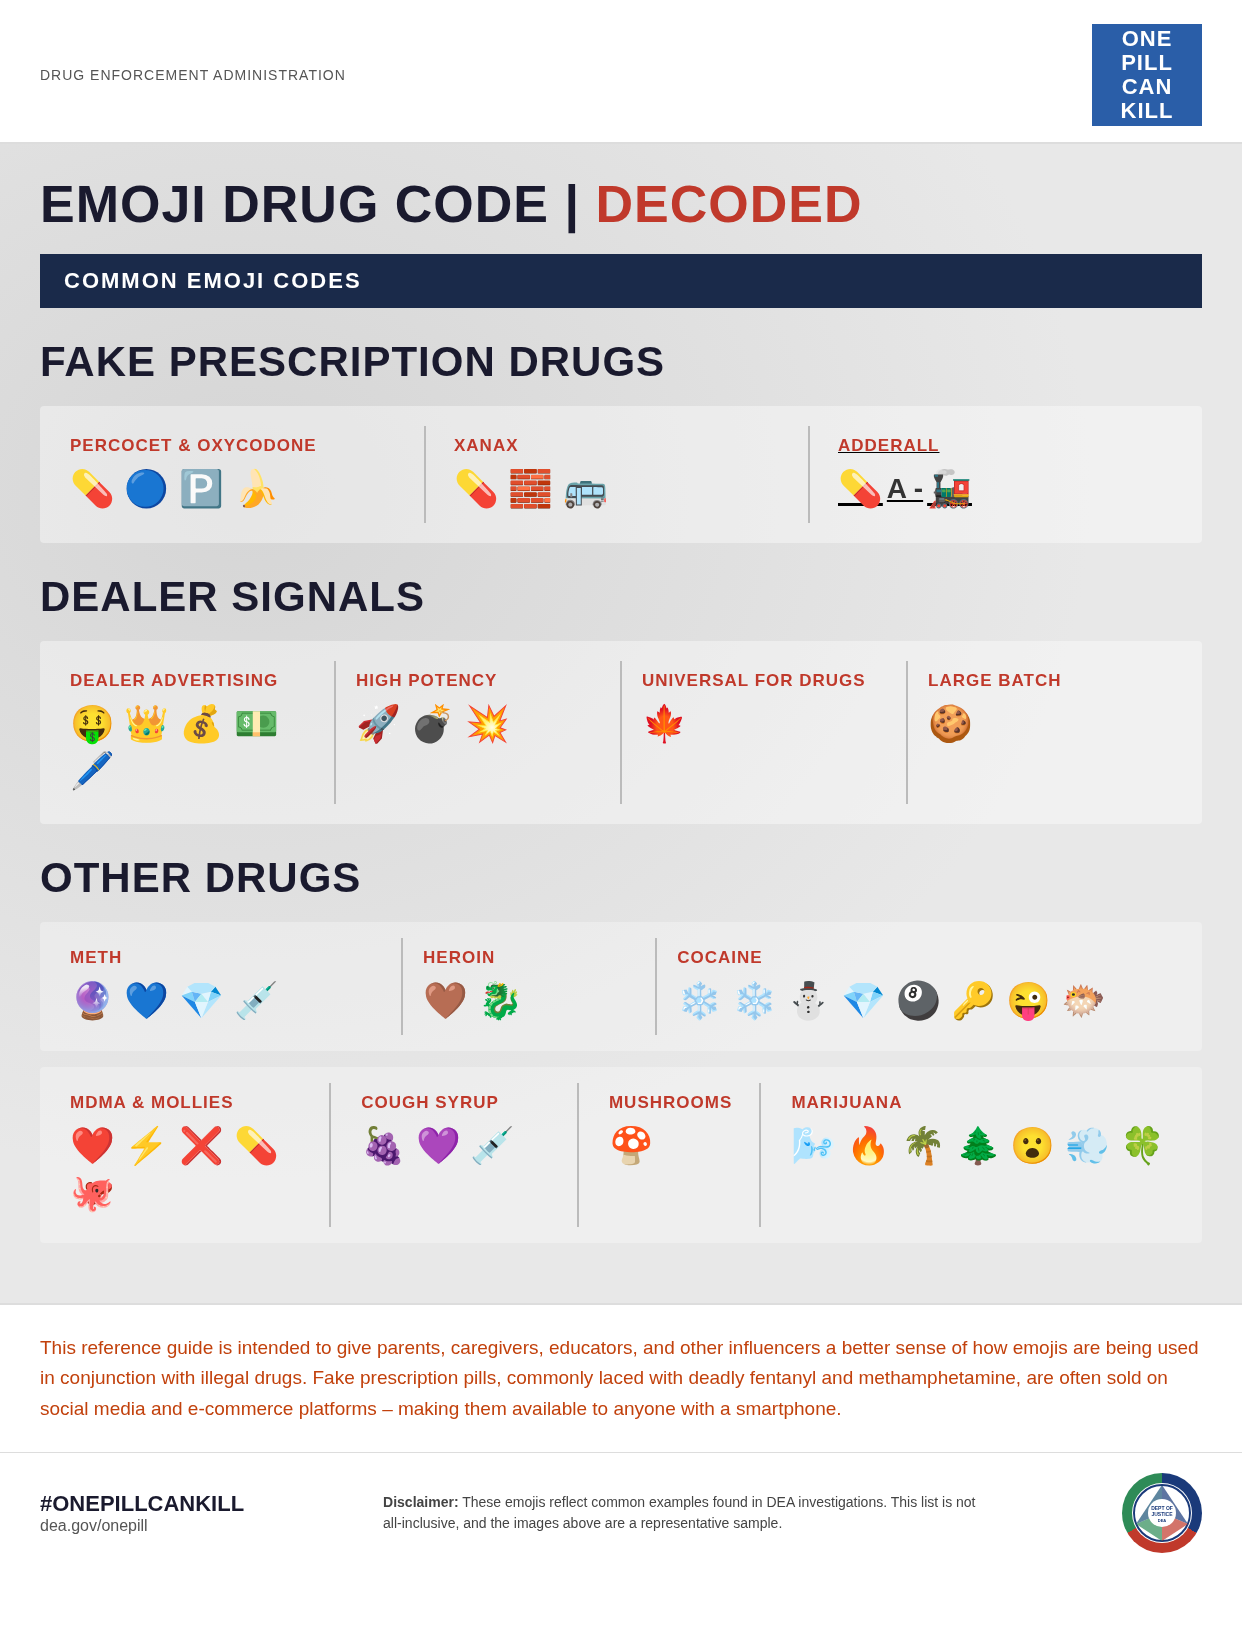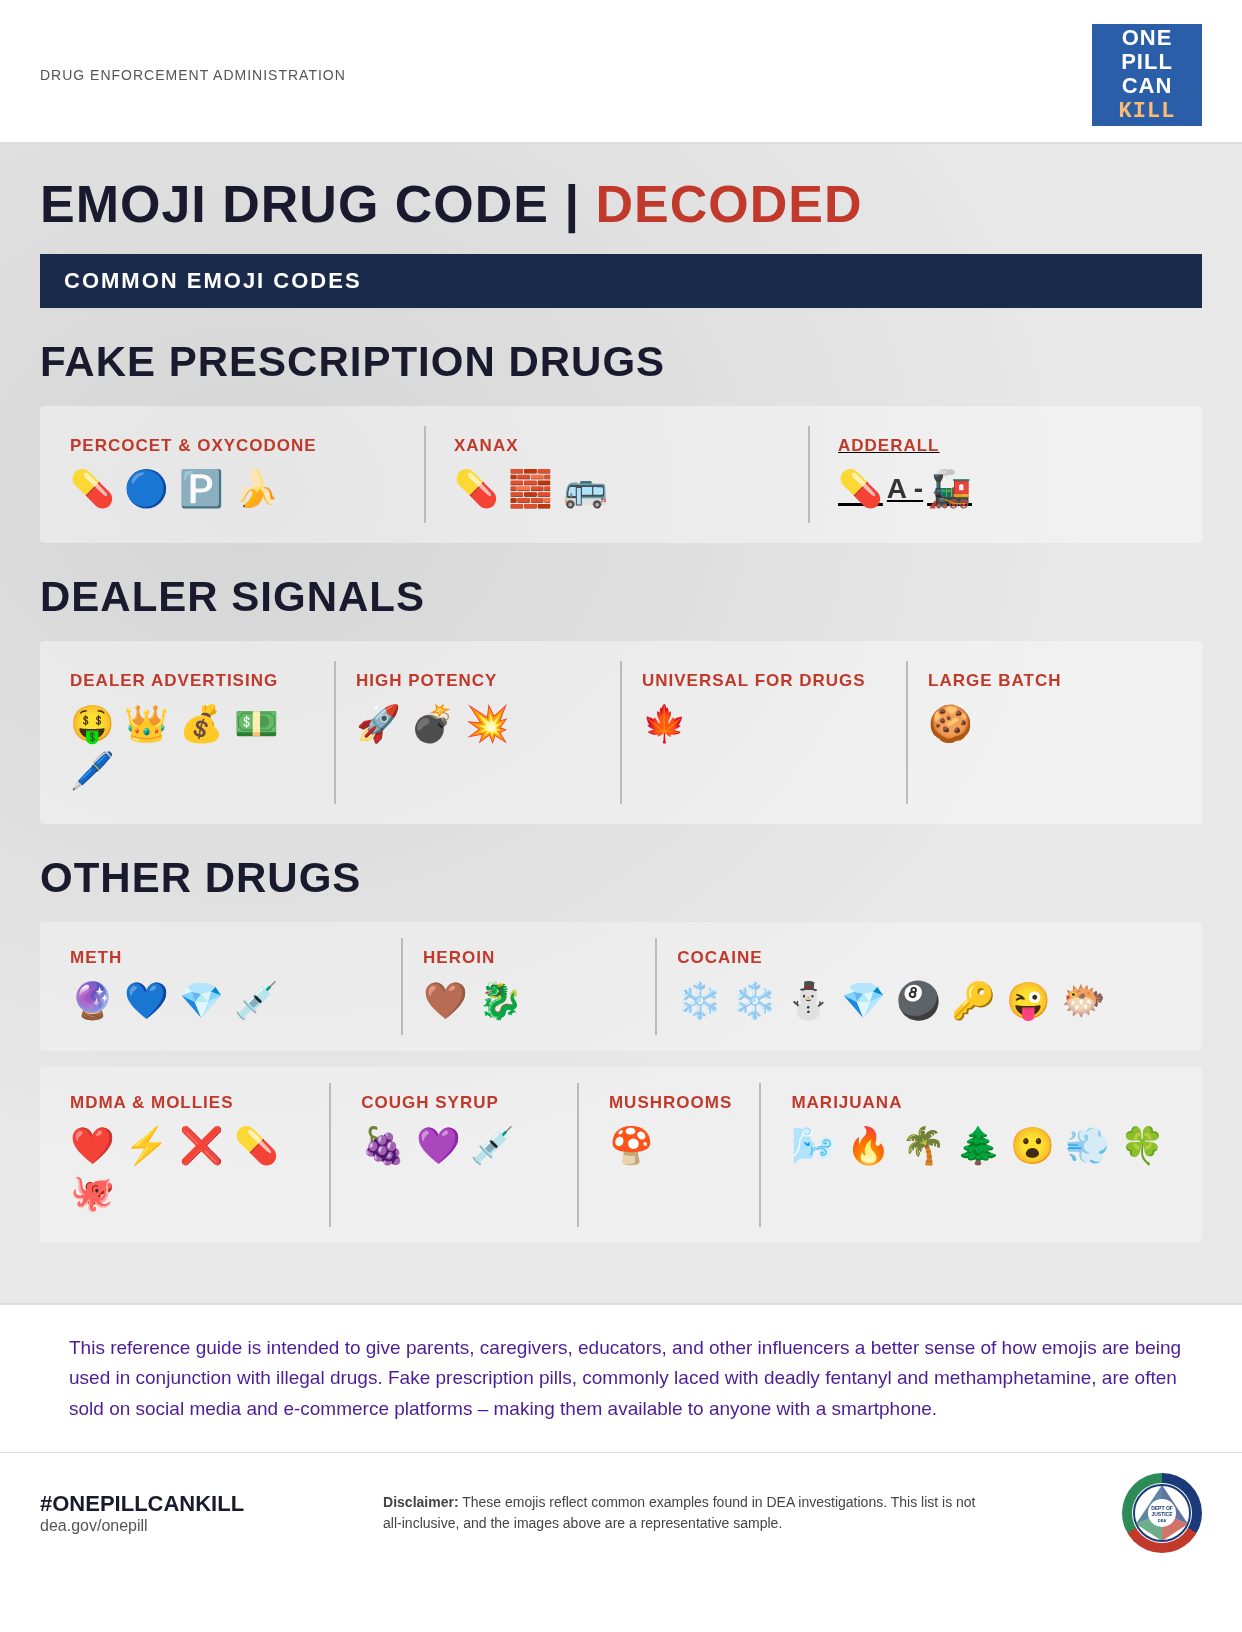--- a/index.html
+++ b/index.html
@@ -186,23 +186,22 @@
 
     .disclaimer-section {
       background: #fff;
       padding: 28px 40px;
       border-top: 2px solid #ddd;
     }
 
     .disclaimer-text {
       font-size: 19px;
       line-height: 1.6;
-      color: #4c1d95;
+      color: #c2410c;
       font-weight: 500;
-      margin-left: 29px;
     }
 
     .footer {
       background: #fff;
       padding: 20px 40px;
       border-top: 1px solid #ddd;
       display: flex;
       align-items: center;
       justify-content: space-between;
     }
@@ -258,21 +257,21 @@
 </head>
 <body>
 
 <div class="header">
   <span class="header-agency">DRUG ENFORCEMENT ADMINISTRATION</span>
   <div class="logo-box">
     <div class="logo-text">
       <span>ONE</span><br>
       <span>PILL</span><br>
       <span>CAN</span><br>
-      <span style="color:#fdba74;font-family:Liberation Mono, monospace;">KILL</span>
+      <span style="color:#ffffff;">KILL</span>
     </div>
   </div>
 </div>
 
 <div class="main-content">
 
   <div class="page-title">
     <span>EMOJI DRUG CODE | </span><span class="decoded">DECODED</span>
   </div>
 

